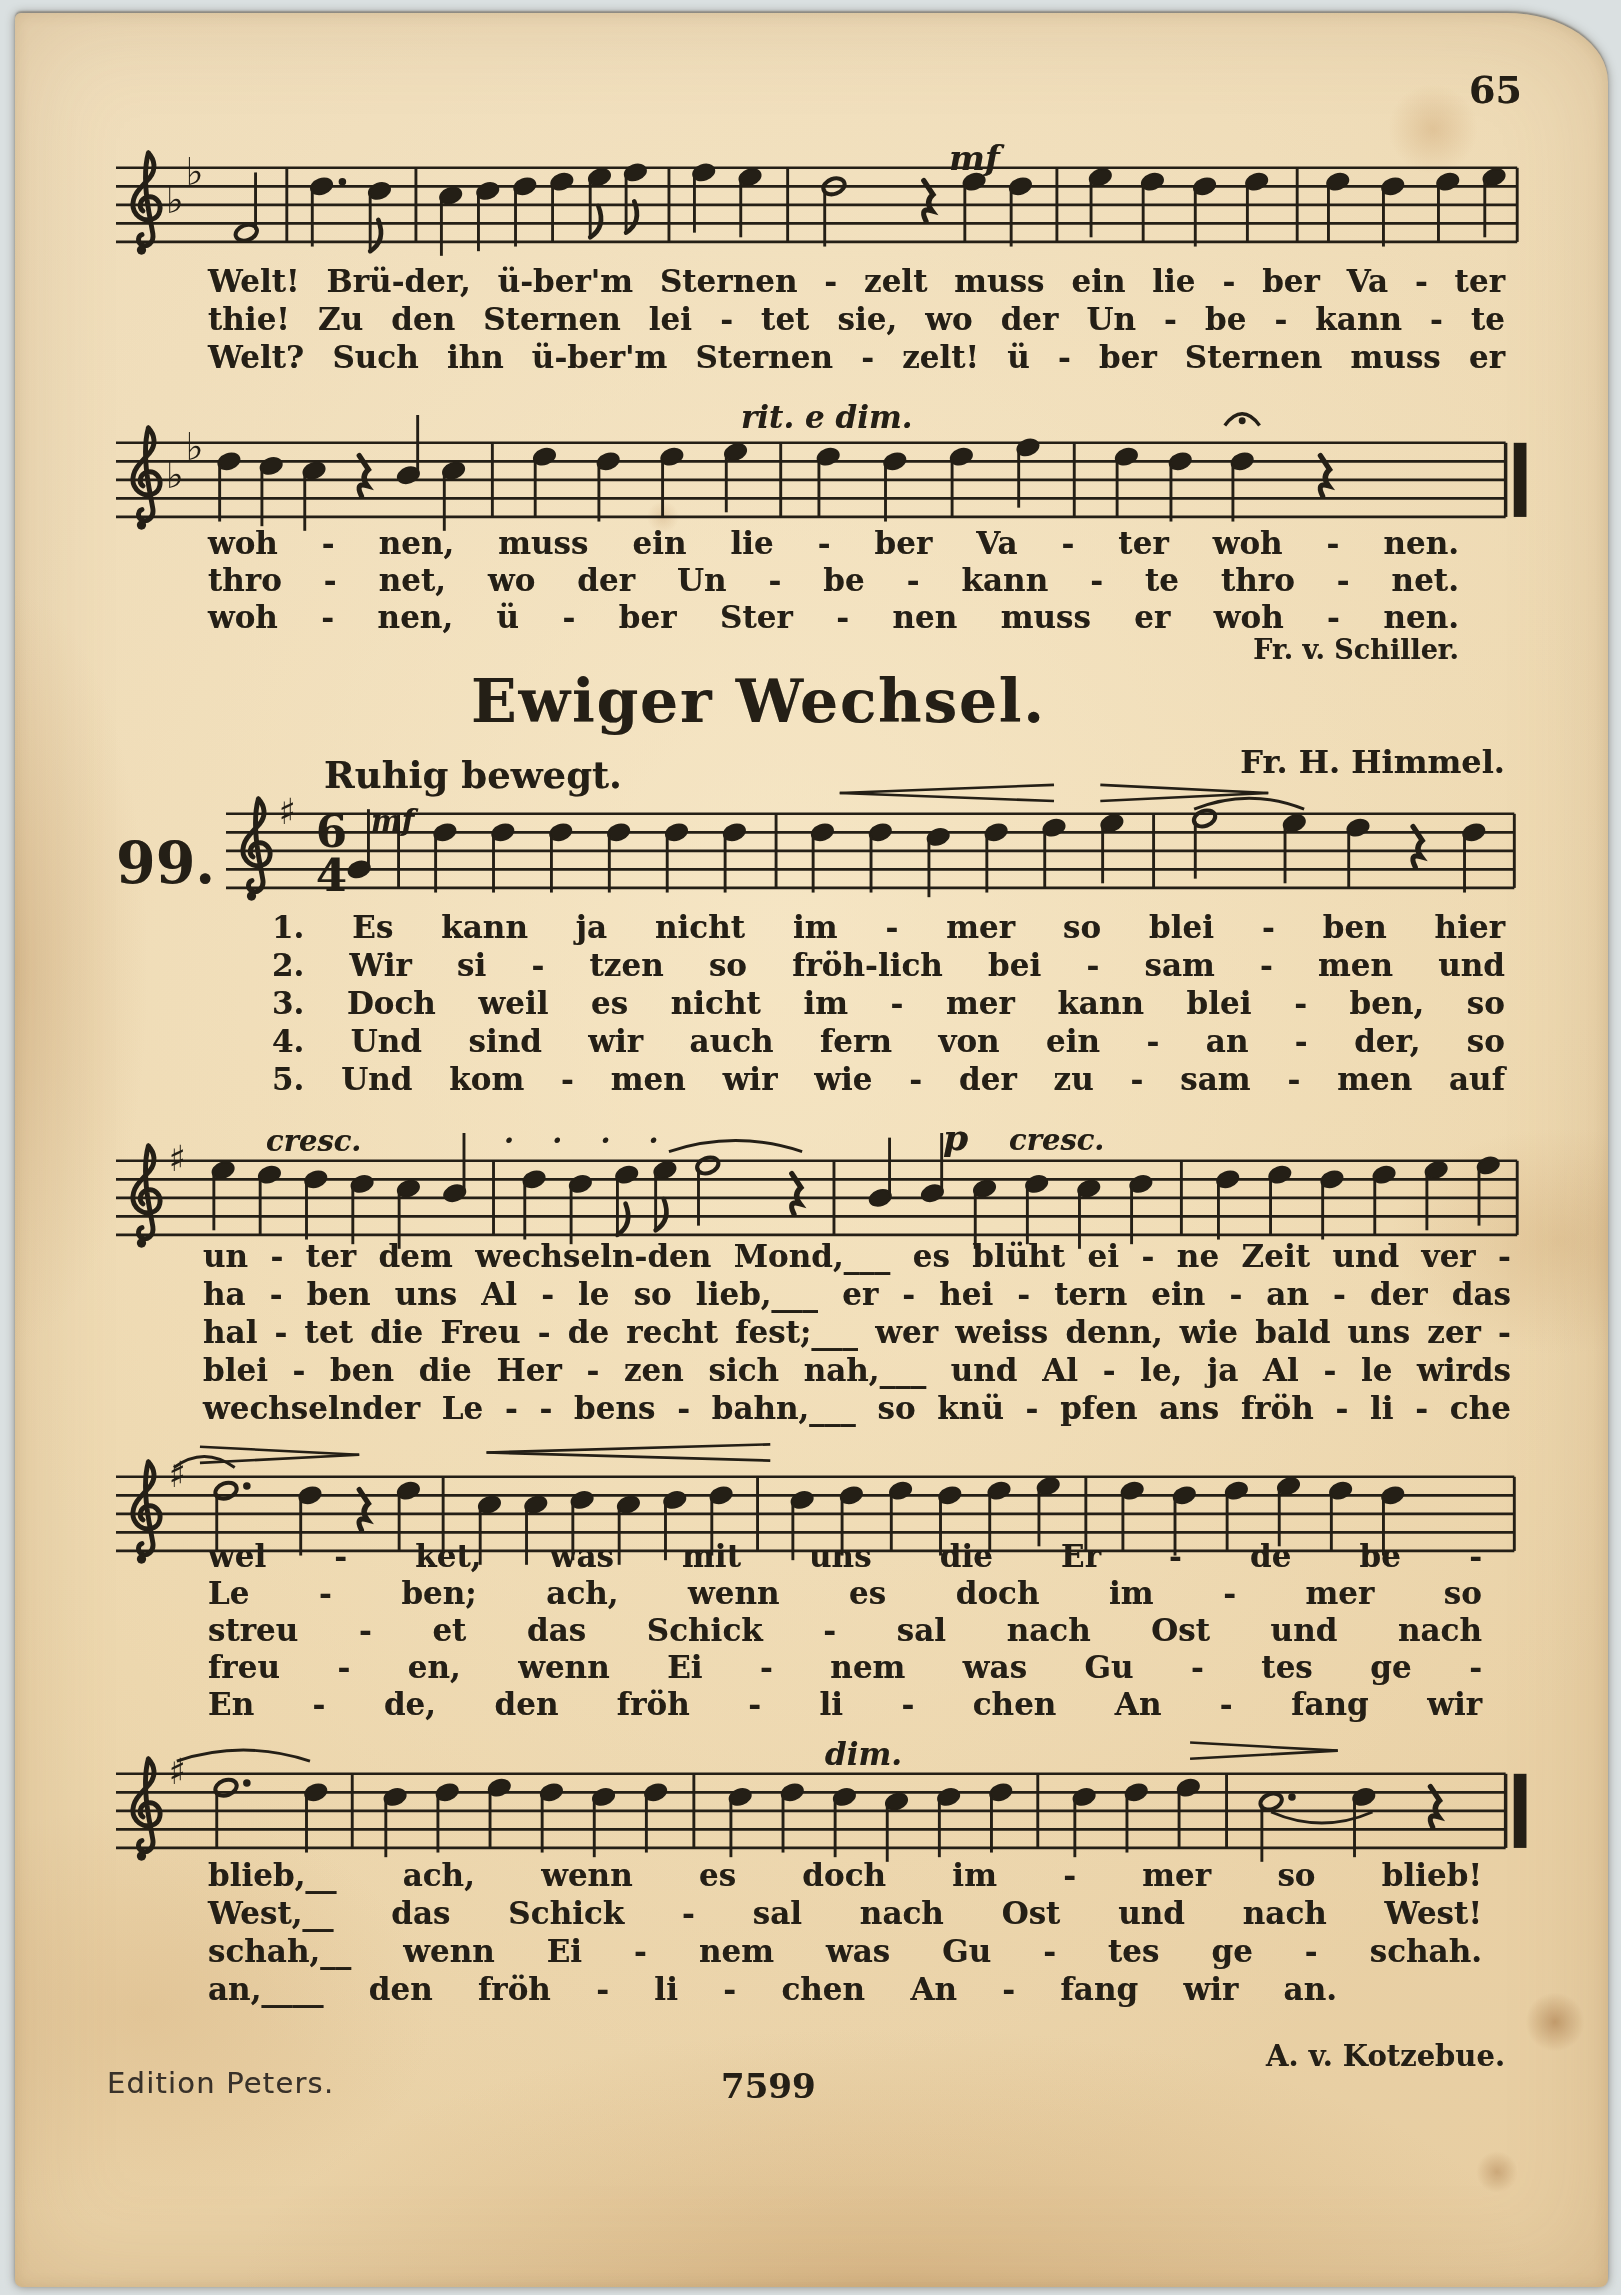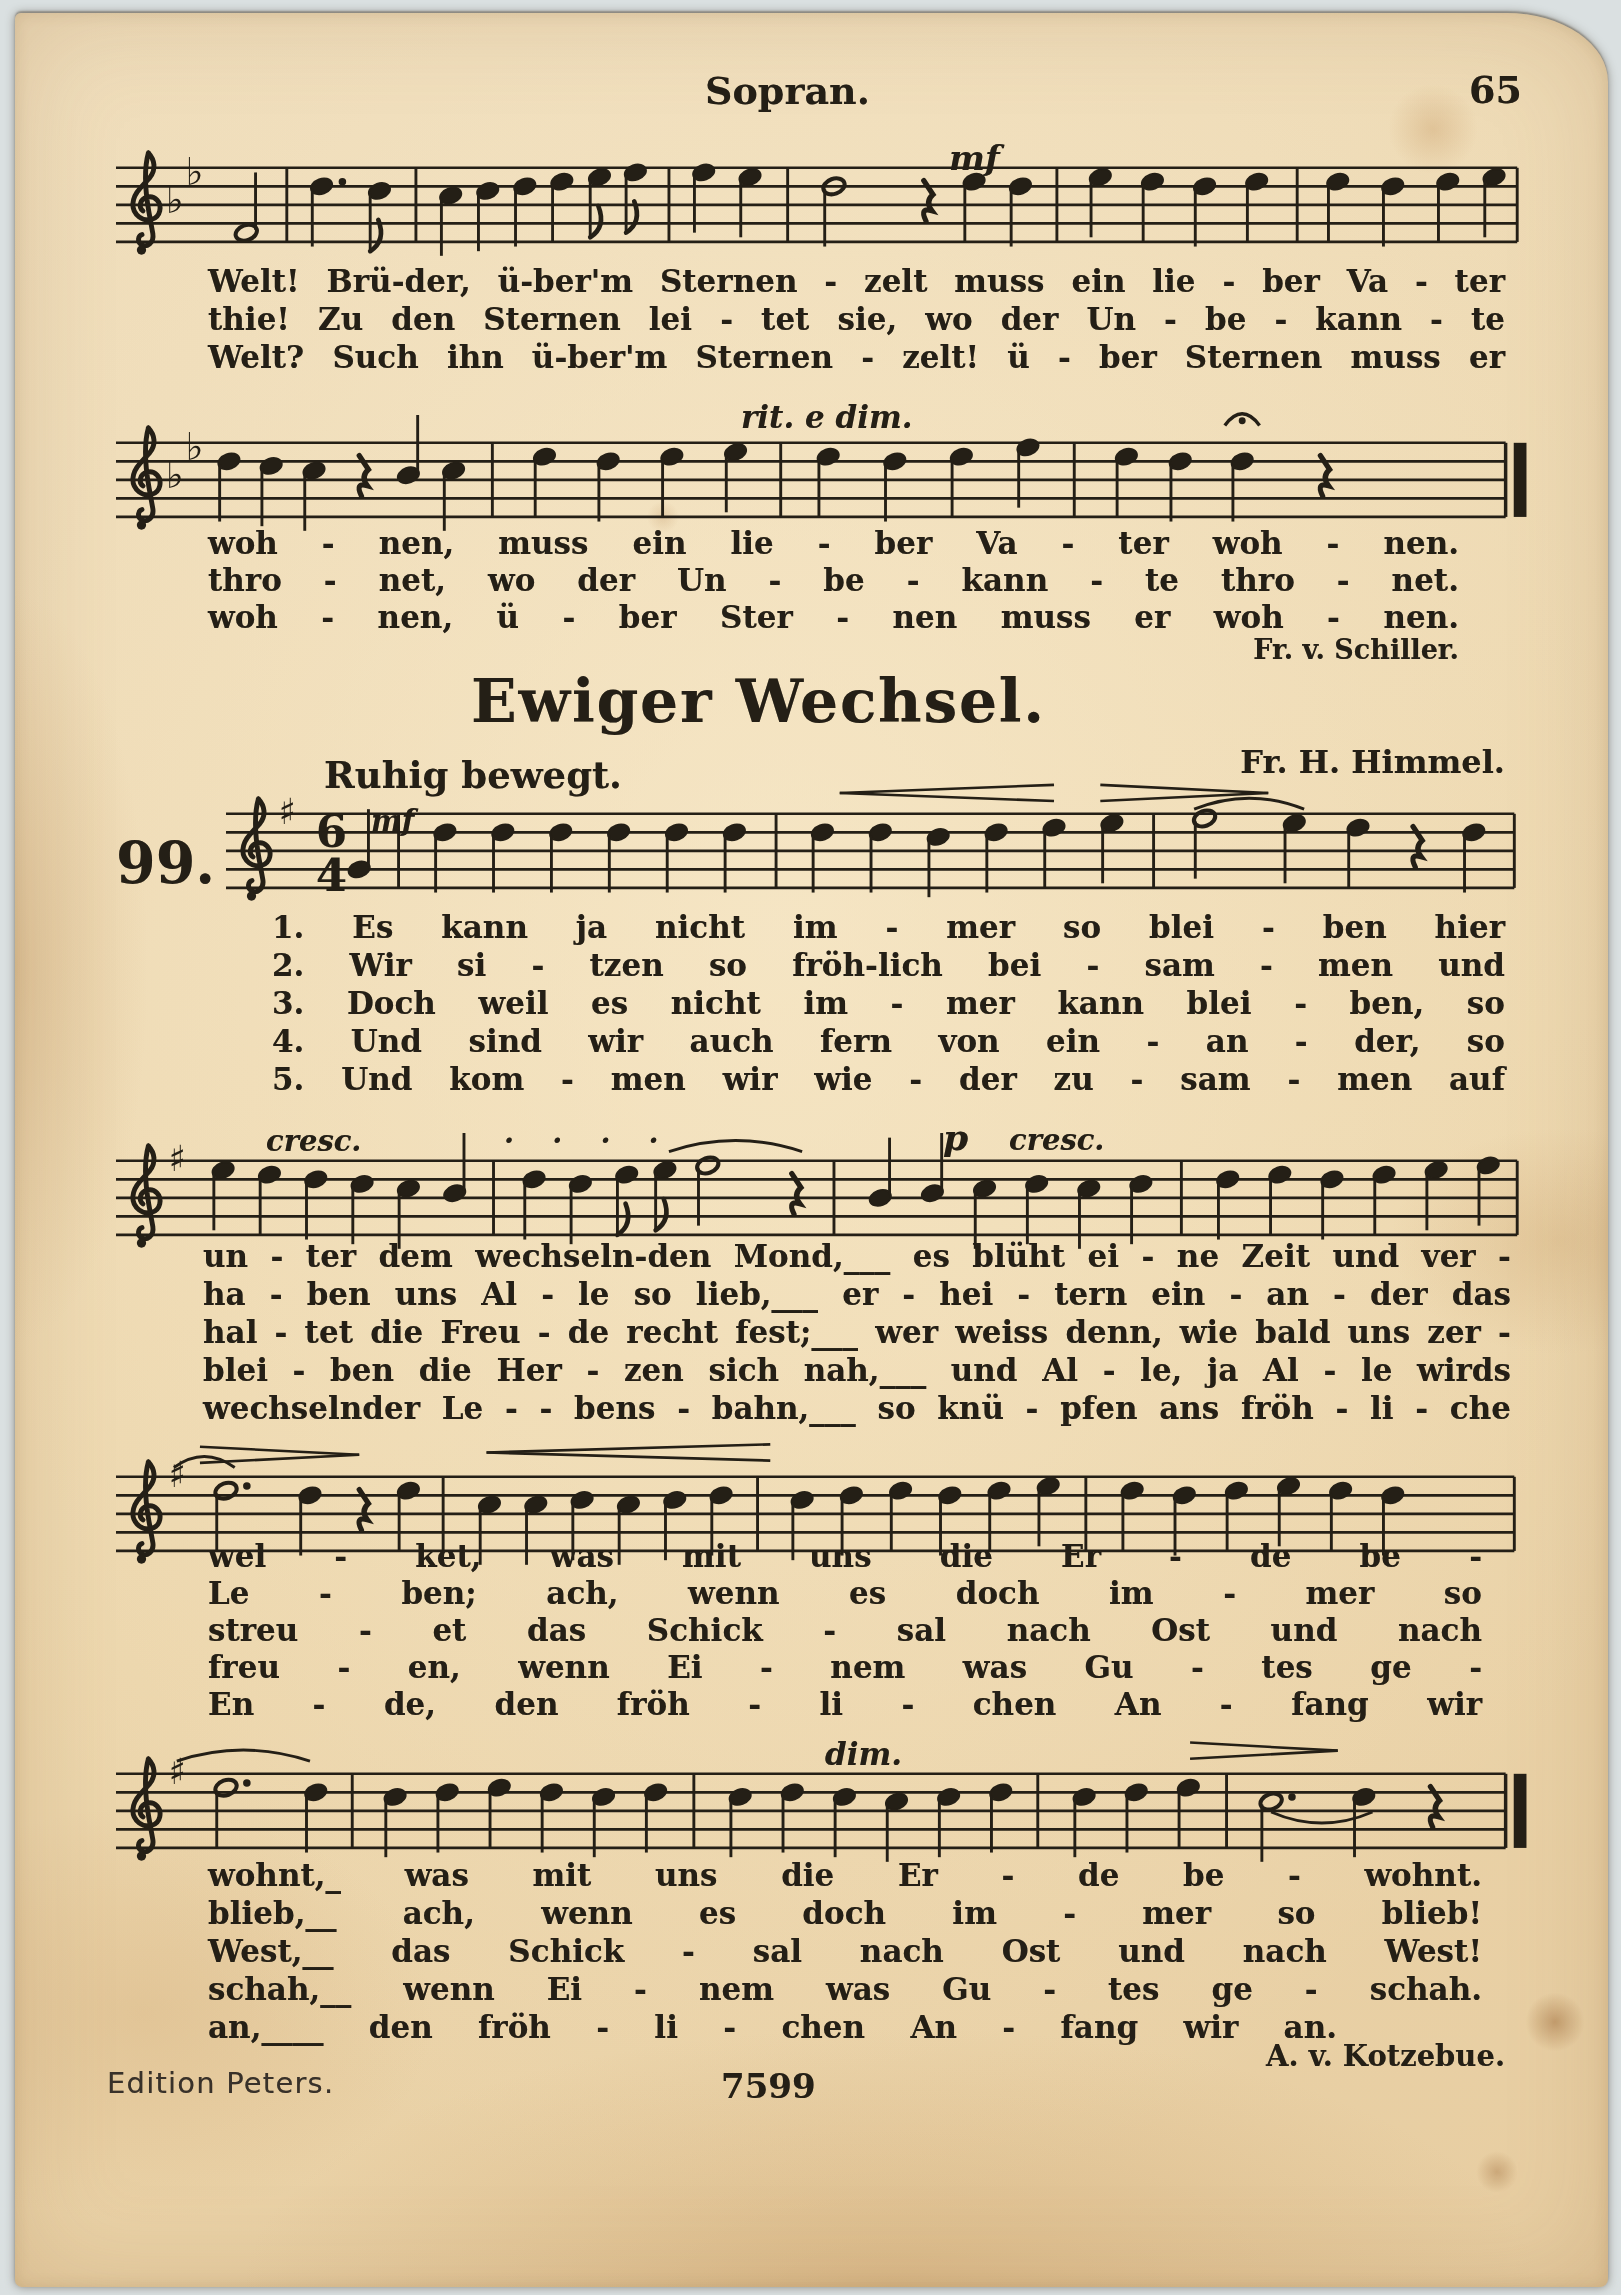--- a/index.html
+++ b/index.html
@@ -31,21 +31,20 @@
   .mark{font-style:italic;font-weight:700;}
   svg.staff{position:absolute;z-index:1;overflow:visible;}
   .sans{font-family:"DejaVu Sans","Liberation Sans",sans-serif;}
 </style>
 </head>
 <body>
 
 <div class="page">
   <div class="paper"></div>
 
-  <div class="abs ink center" style="left:0;top:68px;width:1575px;font-size:38px;font-weight:700;">Sopran.</div>
   <div class="abs ink" style="left:1469px;top:67px;font-size:38px;font-weight:700;">65</div>
 
   <svg class="staff" style="left:116px;top:133px;" width="1407" height="197" viewBox="0 0 2430 340">
       <line x1="0" y1="60" x2="2420" y2="60" stroke="#241f16" stroke-width="4.5"></line>
       <line x1="0" y1="92" x2="2420" y2="92" stroke="#241f16" stroke-width="4.5"></line>
       <line x1="0" y1="124" x2="2420" y2="124" stroke="#241f16" stroke-width="4.5"></line>
       <line x1="0" y1="156" x2="2420" y2="156" stroke="#241f16" stroke-width="4.5"></line>
       <line x1="0" y1="188" x2="2420" y2="188" stroke="#241f16" stroke-width="4.5"></line>
       <path d="M47,12 C60,26 63,46 50,62 L30,84 C12,104 10,128 28,142 C44,154 66,148 70,130 C74,112 60,98 44,102 C30,106 26,122 36,130 M47,12 C38,44 40,86 48,132 L56,176 C59,194 44,206 32,198 C24,192 26,180 34,178" transform="translate(16,24) scale(0.85)" fill="none" stroke="#241f16" stroke-width="10" stroke-linecap="round" stroke-linejoin="round"></path>
       <circle cx="44" cy="202" r="8" fill="#241f16"></circle>
@@ -684,21 +683,20 @@
       <line x1="2139" y1="105" x2="2139" y2="204" stroke="#241f16" stroke-width="5"></line>
       <path d="M2270,82 L2286,106 Q2272,118 2284,134 Q2262,128 2274,152" fill="none" stroke="#241f16" stroke-width="9" stroke-linecap="round"></path>
       <line x1="2400" y1="60" x2="2400" y2="188" stroke="#241f16" stroke-width="6"></line>
       <rect x="2414" y="60" width="22" height="128" fill="#241f16"></rect>
       <path d="M105,38 Q220,0 335,38" fill="none" stroke="#241f16" stroke-width="5"></path>
       <line x1="1855" y1="6" x2="2110" y2="20" stroke="#241f16" stroke-width="4.5"></line>
       <line x1="1855" y1="34" x2="2110" y2="20" stroke="#241f16" stroke-width="4.5"></line>
       <path d="M1995,126 Q2082.5,164 2170,126" fill="none" stroke="#241f16" stroke-width="5"></path>
     </svg>
   <div class="abs ink lyrics" style="left:208px;top:1856px;width:1274px;line-height:38px;">
-    <div>wohnt,_ was mit uns die Er - de be - wohnt.</div>
     <div>blieb,__ ach, wenn es doch im - mer so blieb!</div>
     <div>West,__ das Schick - sal nach Ost und nach West!</div>
     <div>schah,__ wenn Ei - nem was Gu - tes ge - schah.</div>
     <div style="width:1129px;">an,____ den fröh - li - chen An - fang wir an.</div>
   </div>
   <div class="abs ink right" style="left:1158px;top:2039px;width:347px;font-size:29px;font-weight:700;">A. v. Kotzebue.</div>
 
   <div class="abs ink sans" style="left:107px;top:2066px;font-size:29px;letter-spacing:1.2px;color:#38312a;">Edition Peters.</div>
   <div class="abs ink" style="left:721px;top:2066px;font-size:34px;font-weight:700;">7599</div>
 </div>

